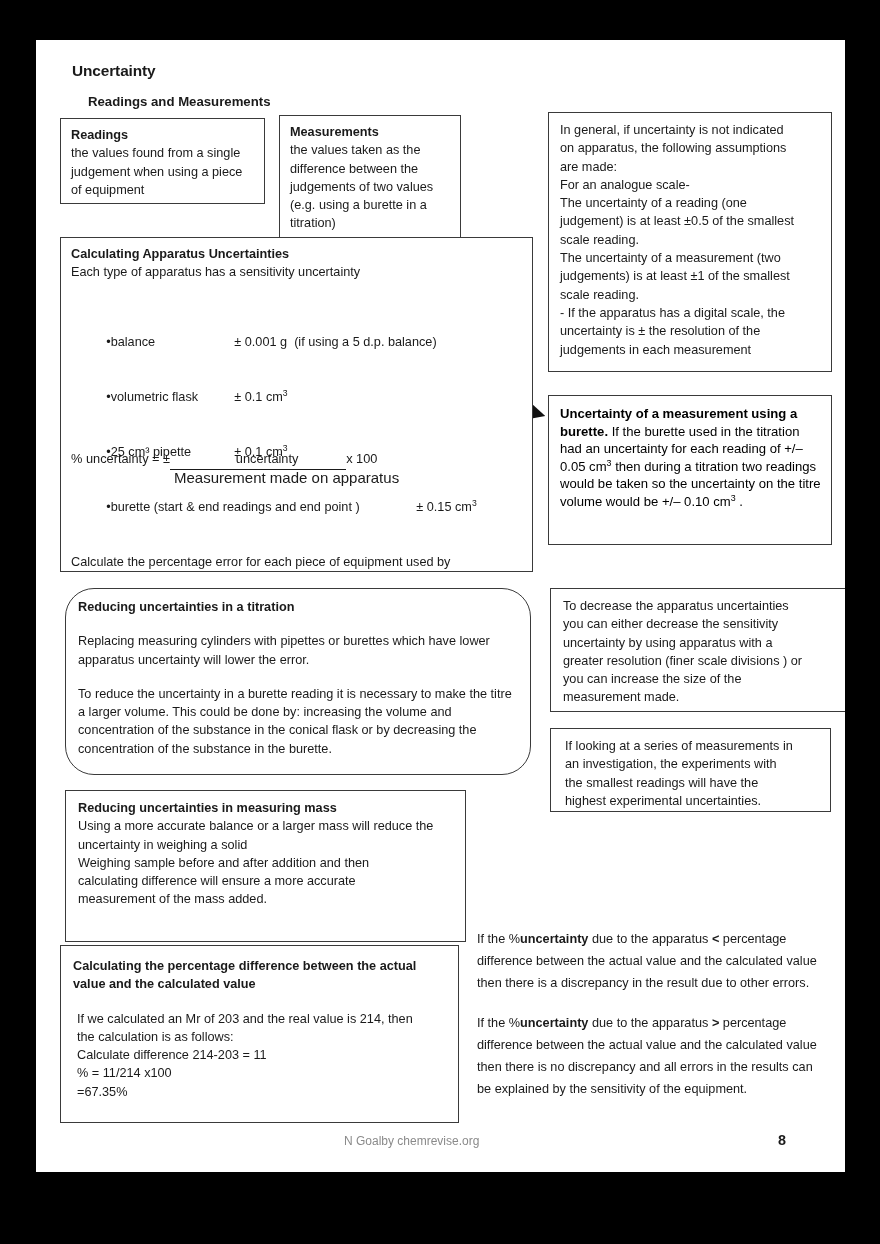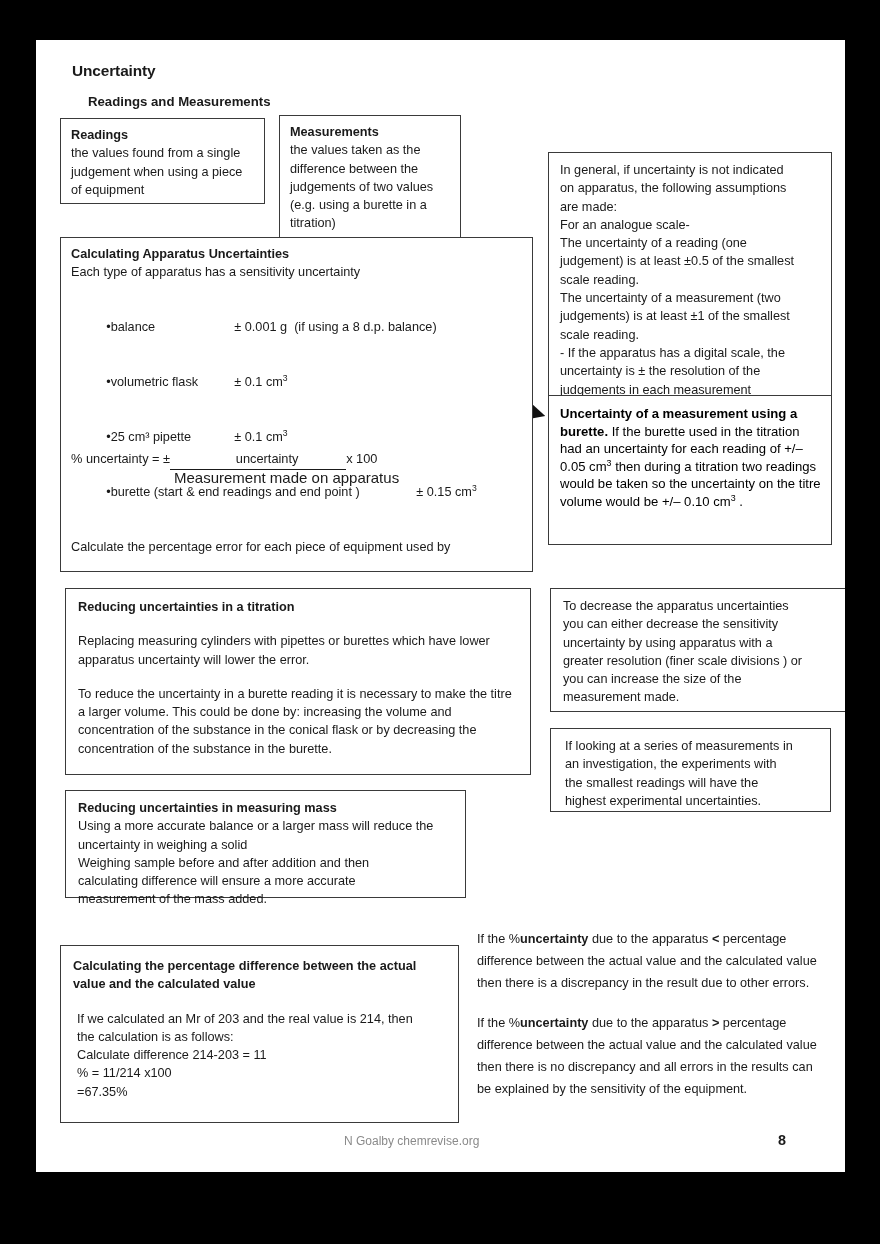--- a/index.html
+++ b/index.html
@@ -52,25 +52,25 @@
     font-size: 15.4px; font-weight: bold; letter-spacing: -0.1px;
   }
   #subheading {
     left: 52px; top: 54px;
     font-size: 13.2px; font-weight: bold;
   }
 
   #readings-box   { left: 24px;  top: 78px;  width: 205px; height: 86px; }
   #measurements-box { left: 243px; top: 75px; width: 182px; height: 158px; }
   #calc-box       { left: 24px;  top: 197px; width: 473px; height: 335px; }
-  #titration-box  { left: 29px;  top: 548px; width: 466px; height: 187px; }
-  #mass-box       { left: 29px;  top: 750px; width: 401px; height: 108px; }
+  #titration-box  { left: 29px;  top: 548px; width: 466px; height: 187px; border-radius: 29px; }
+  #mass-box       { left: 29px;  top: 750px; width: 401px; height: 152px; }
   #percent-box    { left: 24px;  top: 905px; width: 399px; height: 178px; }
 
-  #assumptions-box { left: 512px; top: 72px;  width: 284px; height: 260px; margin-top: 40px; }
+  #assumptions-box { left: 512px; top: 72px;  width: 284px; height: 260px; }
   #burette-box     { left: 512px; top: 355px; width: 284px; height: 150px; }
   #decrease-box    { left: 514px; top: 548px; width: 325px; height: 124px; }
   #series-box      { left: 514px; top: 688px; width: 281px; height: 84px; }
 
   #right-note {
     left: 441px; top: 888px; width: 345px;
     font-size: 12.7px; line-height: 22px;
   }
 
   #footer-credit { left: 308px; top: 1094px; font-size: 12px; color: #8a8a8a; }
@@ -123,21 +123,21 @@
 
   <div class="box" id="calc-box">
     <div class="pad bodytext" style="position:relative;height:100%;">
       <div class="b">Calculating Apparatus Uncertainties</div>
       <div>Each type of  apparatus has a sensitivity uncertainty</div>
 
       <div style="height:18px;"></div>
 
       <div>
         <div class="nowrapline">
-          <span style="display:inline-block;width:128px;">•balance</span><span>± 0.001 g</span><span>&nbsp; </span><span>(if using a 8 d.p. balance)</span>
+          <span style="display:inline-block;width:128px;margin-top:15px;">•balance</span><span>± 0.001 g</span><span>&nbsp; </span><span>(if using a 5 d.p. balance)</span>
         </div>
         <div class="nowrapline">
           <span style="display:inline-block;width:128px;">•volumetric flask</span><span>± 0.1 cm</span><sup>3</sup>
         </div>
         <div class="nowrapline">
           <span style="display:inline-block;width:128px;">•25 cm³ pipette</span><span>± 0.1 cm</span><sup>3</sup>
         </div>
         <div class="nowrapline">
           <span style="display:inline-block;width:310px;">•burette (start &amp; end readings and end point )</span><span>± 0.15 cm</span><sup>3</sup>
         </div>

